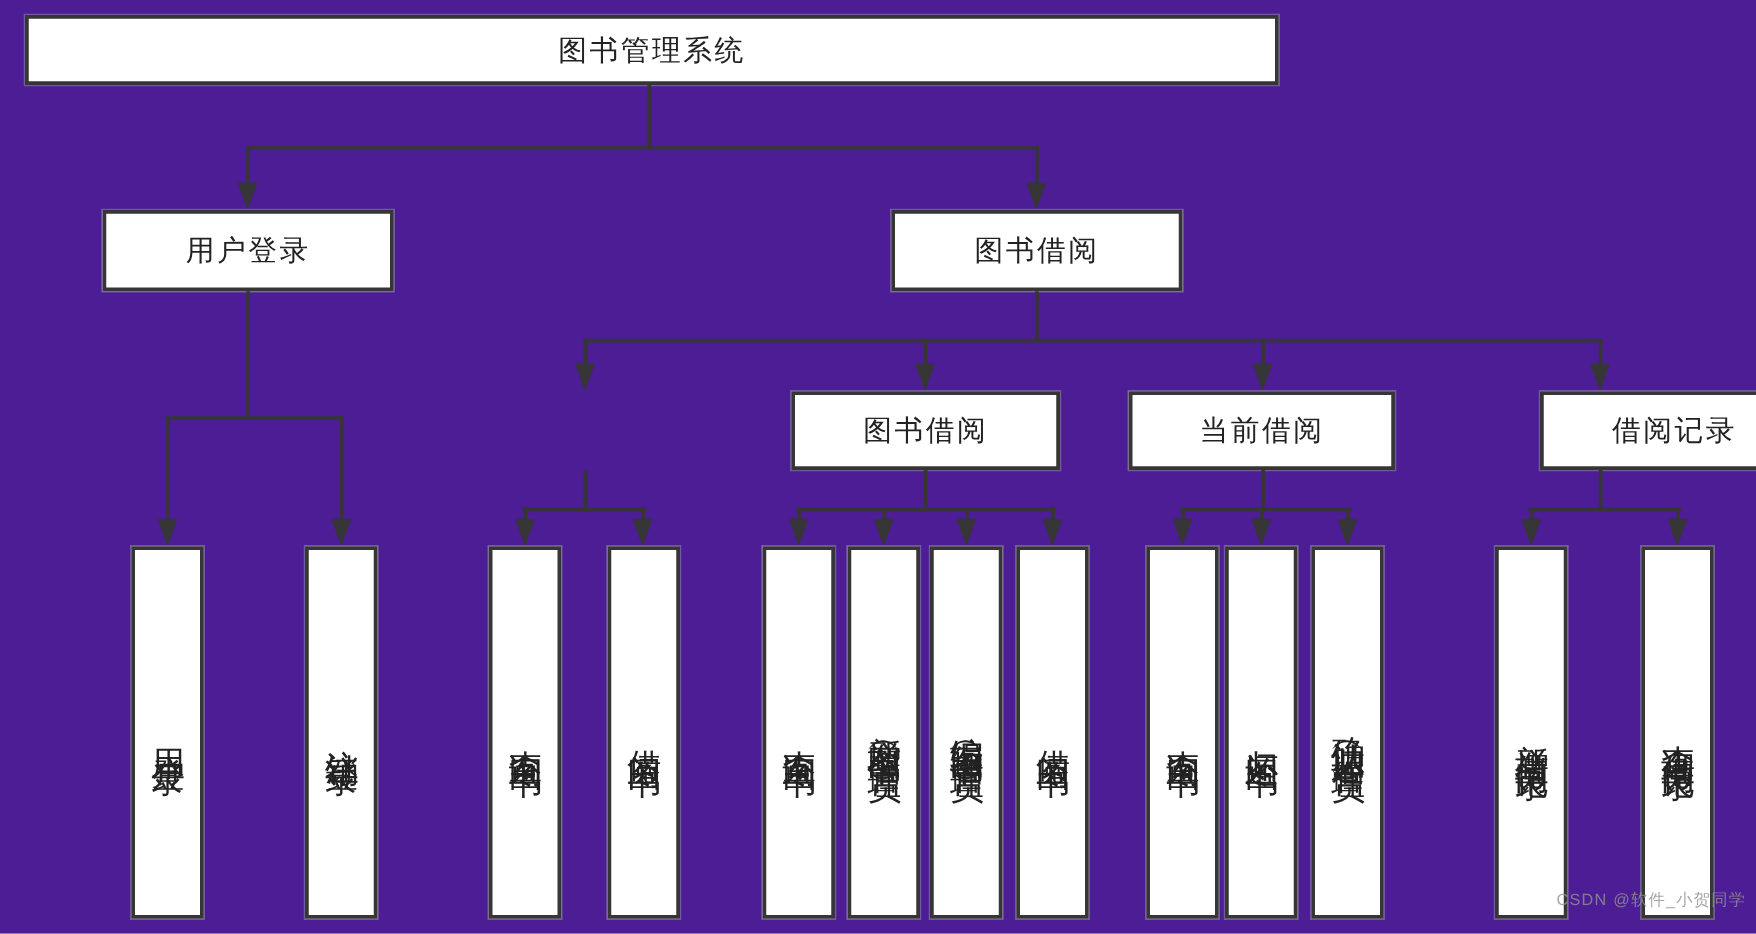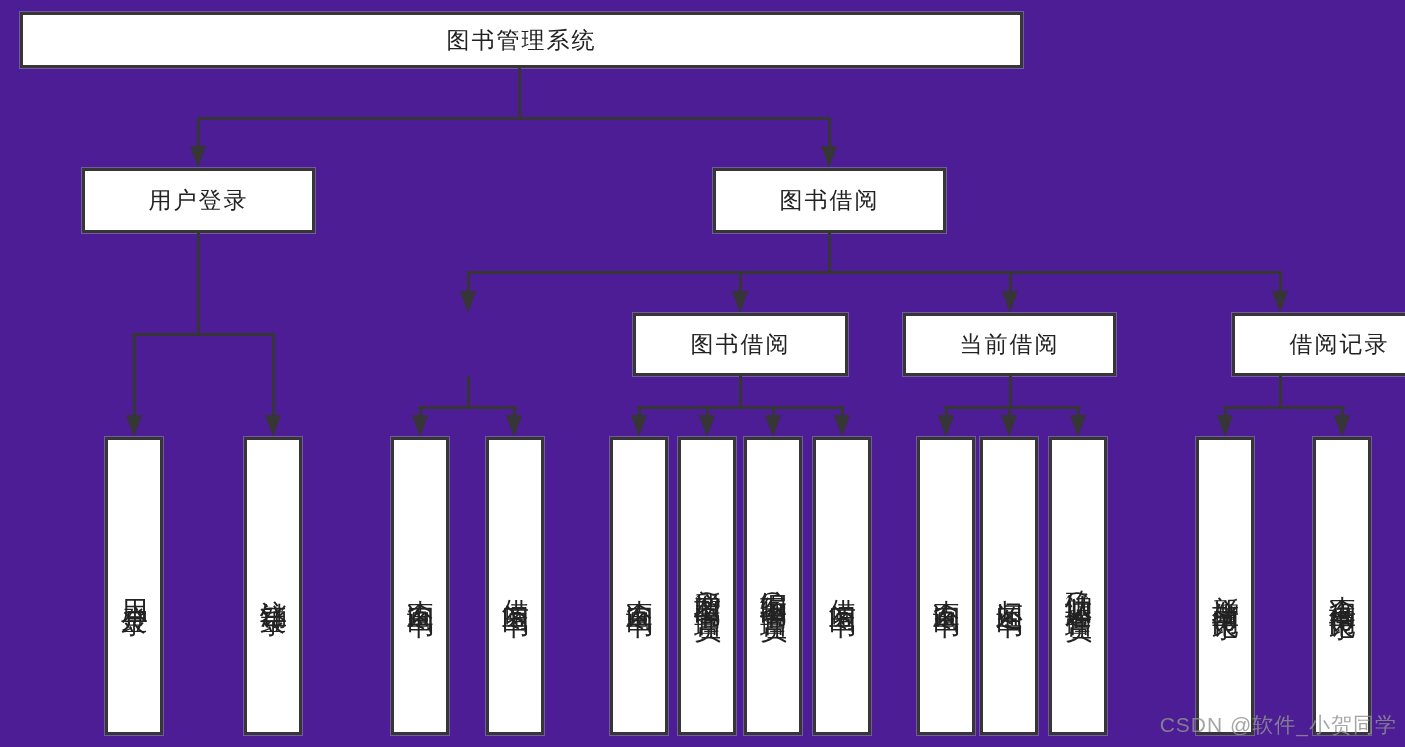--- a/index.html
+++ b/index.html
@@ -44,21 +44,21 @@
     position: absolute;
     width: 0; height: 0;
     border-left: 8px solid transparent;
     border-right: 8px solid transparent;
     border-top: 22px solid #363636;
   }
   .watermark {
     position: absolute;
     top: 711px;
     right: 8px;
-    font-size: 21px;
+    font-size: 13px;
     letter-spacing: 1px;
     color: rgba(145,145,148,0.82);
     white-space: nowrap;
     z-index: 5;
   }
 </style>
 </head>
 <body>
 
 <div class="canvas">

